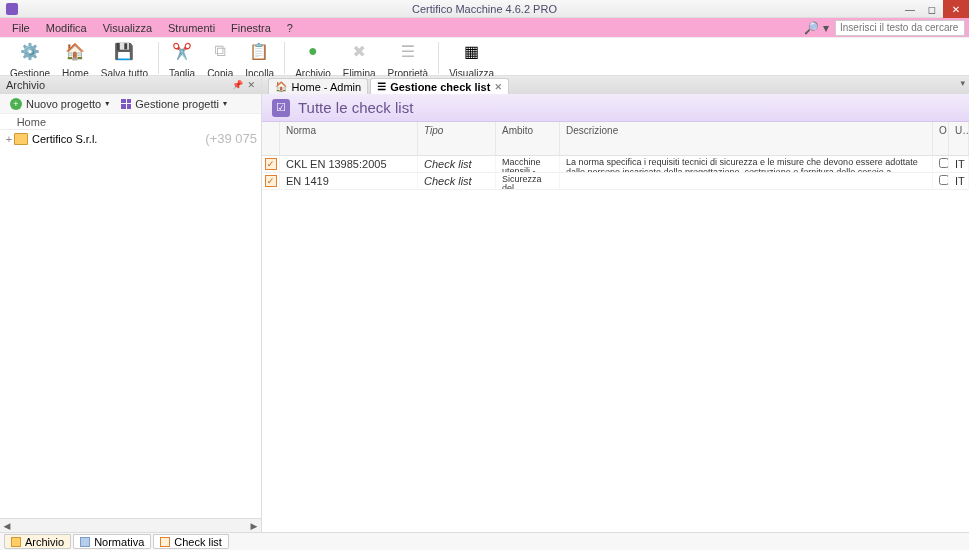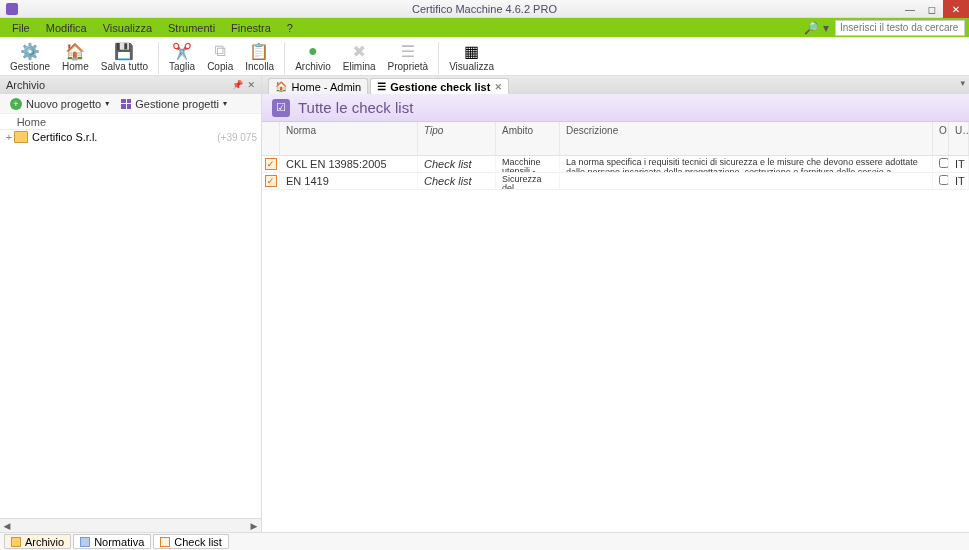--- a/index.html
+++ b/index.html
@@ -7,31 +7,31 @@
 
 
 .titlebar { height: 18px; background: linear-gradient(#f8f8f8,#eaeaea); display:flex; align-items:center; justify-content:center; position:relative; border-bottom:1px solid #ddd;}
 .titlebar .app-icon { position:absolute; left:6px; top:3px; width:12px; height:12px; background:#7e57c2; border-radius:2px;}
 .titlebar .title { color:#4a4a6a; font-size:11px;}
 .winbtns { position:absolute; right:0; top:0; display:flex;}
 .winbtns div { width:22px; height:18px; display:flex; align-items:center; justify-content:center; font-size:10px; color:#555;}
 .winbtns .close { background:#c84031; color:#fff; width:26px;}
 
 
-.menubar { height:20px; background:#84cc16; display:flex; align-items:center; padding:0 4px; border-bottom:1px solid #eee;}
+.menubar { height:20px; background:#f9a8d4; display:flex; align-items:center; padding:0 4px; border-bottom:1px solid #eee;}
 .menubar .item { padding:2px 8px; color:#333; cursor:default;}
 .menubar .spacer { flex:1;}
 .menubar .search-icon { color:#555; padding:0 6px; font-size:12px;}
 .menubar input { width:130px; height:16px; border:1px solid #ccc; padding:1px 4px; font-size:10px; color:#999;}
 
 
 .toolbar { height:38px; background:#fff; border-bottom:1px solid #e0e0e0; display:flex; align-items:flex-start; padding:2px 4px;}
 .tbtn { display:flex; flex-direction:column; align-items:center; padding:1px 6px; cursor:default; min-width:34px;}
 .tbtn .ic { width:20px; height:20px; display:flex; align-items:center; justify-content:center; font-size:16px;}
-.tbtn .lbl { font-size:10px; color:#333; white-space:nowrap; margin-top:0;}
+.tbtn .lbl { font-size:10px; color:#333; white-space:nowrap; margin-top:7px;}
 .tsep { width:1px; height:32px; background:#e0e0e0; margin:2px 4px 0;}
 
 
 .main { display:flex; height:456px;}
 .leftcol { width:262px; display:flex; flex-direction:column; border-right:1px solid #ddd;}
 .rightcol { flex:1; display:flex; flex-direction:column;}
 
 
 .leftcol .pane-title { height:18px; background:linear-gradient(#eaeaea,#dcdcdc); padding:2px 6px; font-size:10px; color:#333; display:flex; align-items:center; justify-content:space-between;}
 .pane-title .r { display:flex; gap:4px;}
@@ -41,21 +41,21 @@
 .pb-btn .plus{ width:12px;height:12px;background:#4caf50;border-radius:50%;color:#fff;display:flex;align-items:center;justify-content:center;font-size:9px;}
 .pb-btn .grid{ width:10px;height:10px;display:grid;grid-template-columns:1fr 1fr;grid-template-rows:1fr 1fr;gap:1px;}
 .pb-btn .grid div{background:#7e57c2;}
 .colhdr { height:16px; display:flex; font-size:10px; color:#555;}
 .colhdr .c1{flex:1;padding:2px 4px;border-right:1px solid #eee;border-bottom:1px solid #eee;}
 .colhdr .c2{width:50px;padding:2px 4px;text-align:right;border-bottom:1px solid #eee;}
 .tree { flex:1; overflow:auto;}
 .tree-row{display:flex;align-items:center;padding:1px 4px;font-size:10px;}
 .tree-row .exp{width:10px;text-align:center;color:#888;}
 .tree-row .fld{width:14px;height:12px;background:#ffcc66;border:1px solid #cc9933;border-radius:1px 1px 0 0;margin-right:4px;}
-.tree-row .date{margin-left:auto;color:#bbb;font-size:10px;}
+.tree-row .date{margin-left:auto;color:#bbb;font-size:13px;}
 
 .left-scroll { height:14px; border-top:1px solid #ddd; background:#f3f3f3; display:flex;}
 .left-scroll .lbtn,.left-scroll .rbtn{width:14px;display:flex;align-items:center;justify-content:center;font-size:9px;color:#666;}
 .left-scroll .track{flex:1;}
 
 
 .tabs { height:18px; background:linear-gradient(#eaeaea,#dcdcdc); display:flex; align-items:flex-end; padding-left:6px; position:relative;}
 .tab { height:16px; background:#f4f4f4; border:1px solid #cfcfcf; border-bottom:none; border-radius:3px 3px 0 0; display:flex; align-items:center; padding:0 6px; margin-right:2px; font-size:10px; gap:4px;}
 .tab.active{background:#fff; font-weight:bold;}
 .tab .closex{font-size:9px;color:#888;}

